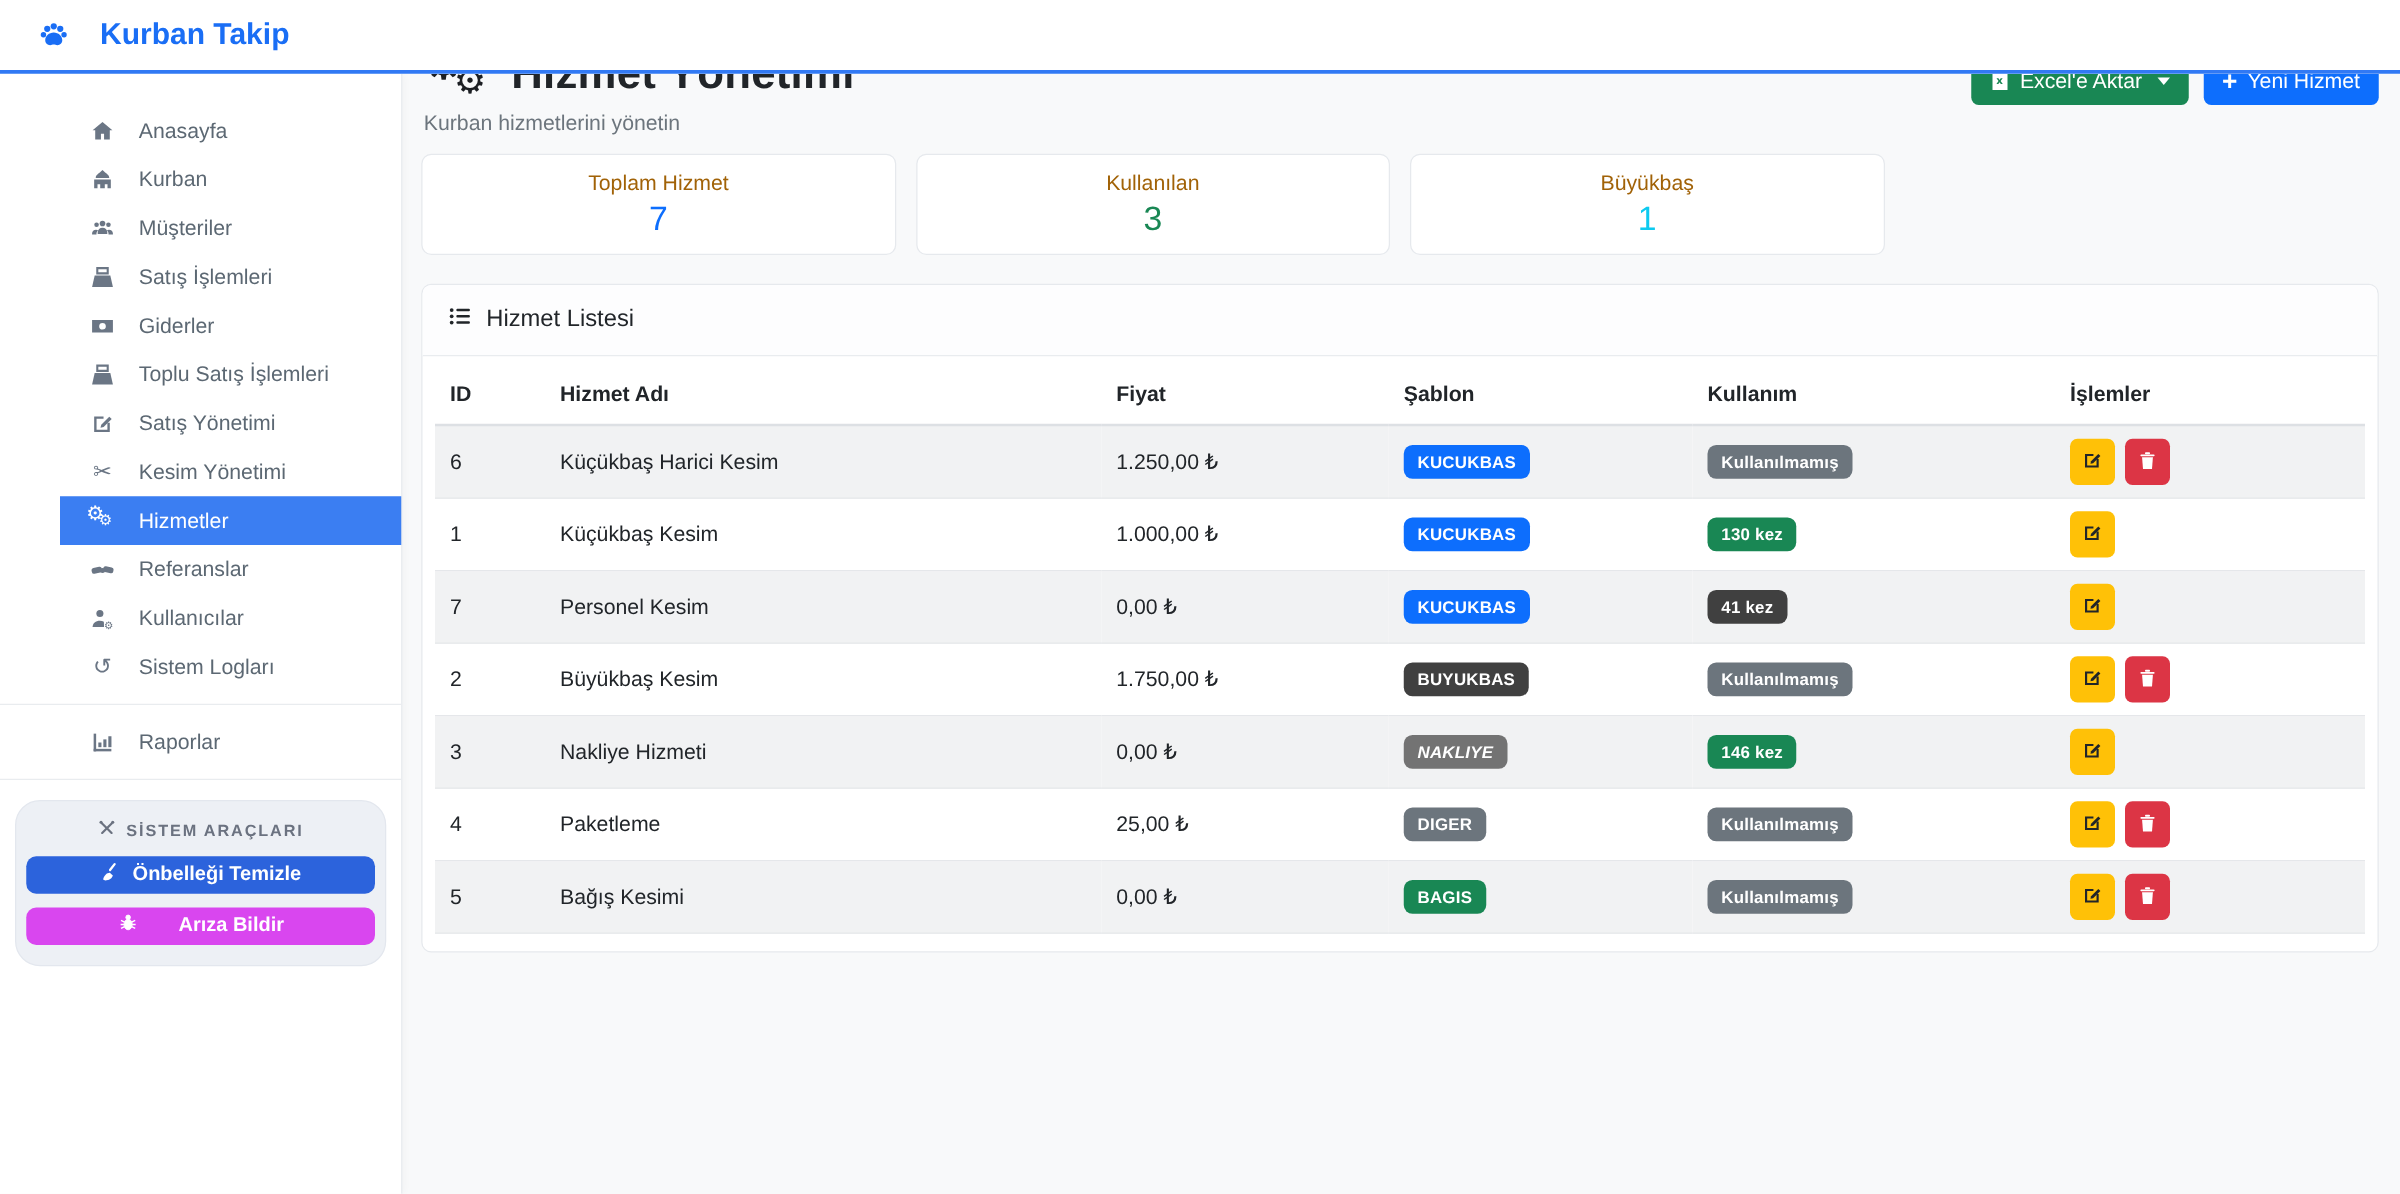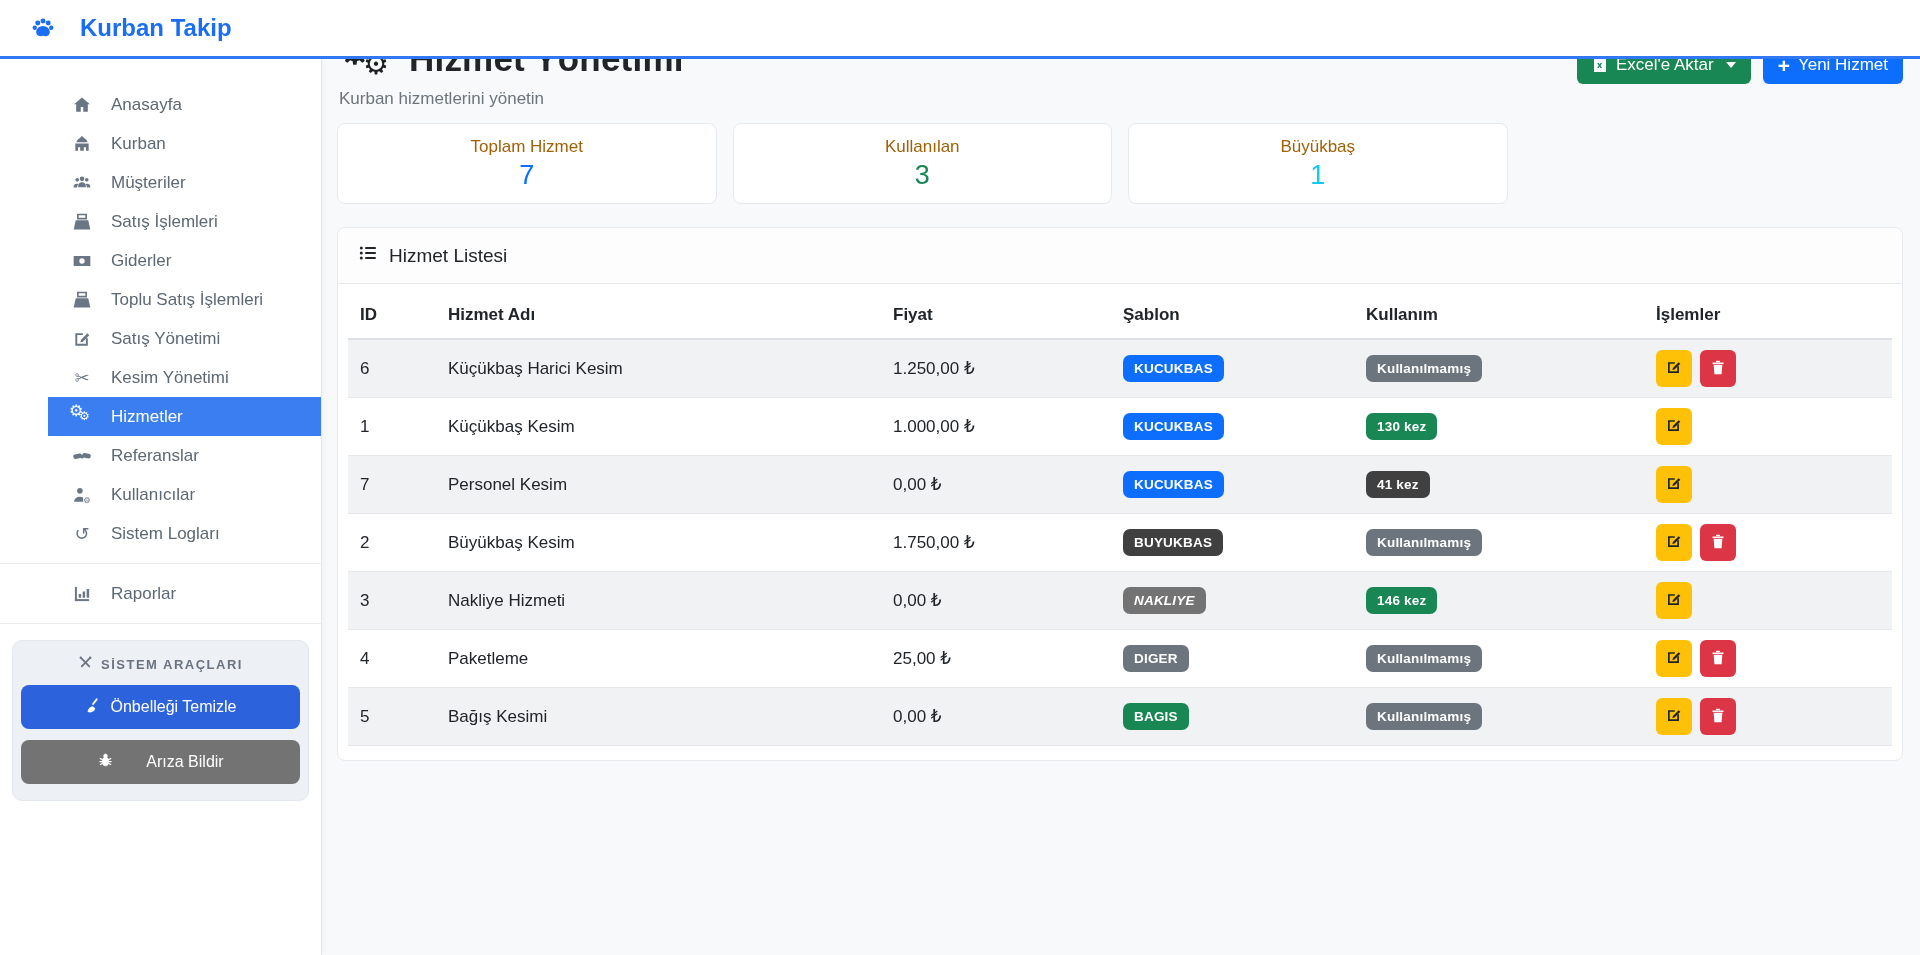--- a/index.html
+++ b/index.html
@@ -22,27 +22,27 @@
   .nav-item.active { background:#3b7ef2; color:#ffffff; }
   .nav-item.active .ic { color:#ffffff; }
   .nav-divider { border-top:1px solid #e9ecef; margin:10px 0; }
 
   .gear-duo { position:relative; width:24px; height:24px; display:inline-block; font-family:"DejaVu Sans",sans-serif; }
   .gear-duo .g1 { position:absolute; left:-1px; top:-4px; font-size:16px; }
   .gear-duo .g2 { position:absolute; left:9px; top:4px; font-size:12px; }
   .glyph-ic { font-family:"DejaVu Sans",sans-serif; font-size:18px; line-height:1; }
 
   
-  .tools-card { margin:16px 12px 0 12px; background:#edf0f5; border:1px solid #e3e7ee; border-radius:10px; padding:14px 8px 16px; }
+  .tools-card { margin:16px 12px 0 12px; background:#edf0f5; border:1px solid #e3e7ee; border-radius:20px; padding:14px 8px 16px; }
   .tools-title { display:flex; align-items:center; justify-content:center; gap:8px; color:#6b7280;
     font-size:13px; font-weight:700; letter-spacing:1.5px; margin-bottom:12px; }
-  .tool-btn { width:100%; height:44px; border:none; border-radius:8px; color:#fff; font-size:16px;
-    font-family:inherit; display:flex; align-items:center; justify-content:center; gap:9px; cursor:pointer; }
+  .tool-btn { width:100%; height:30px; border:none; border-radius:8px; color:#fff; font-size:16px;
+    font-family:inherit; display:flex; align-items:center; justify-content:center; gap:9px; cursor:pointer;font-weight:bold; }
   .tool-btn.clear { background:#2c63dc; margin-bottom:11px; }
-  .tool-btn.bug { background:#737373;gap:32px; }
+  .tool-btn.bug { background:#d946ef;gap:32px; }
 
   
   .main { margin-left:322px; padding:33px 17px 0 15px; height:896px; }
   .page-head { display:flex; align-items:flex-start; justify-content:space-between; }
   .title-wrap { display:flex; align-items:center; gap:14px; }
   .title-gears { position:relative; width:58px; height:52px; color:#1c1f23; font-family:"DejaVu Sans",sans-serif; }
   .title-gears .g1 { position:absolute; left:0; top:-6px; font-size:40px; }
   .title-gears .g2 { position:absolute; left:26px; top:14px; font-size:29px; }
   h1.page-title { font-size:35px; font-weight:600; color:#212529; letter-spacing:0.2px; }
   .page-sub { font-size:17px; color:#6c757d; margin:4px 0 0 2px; }

